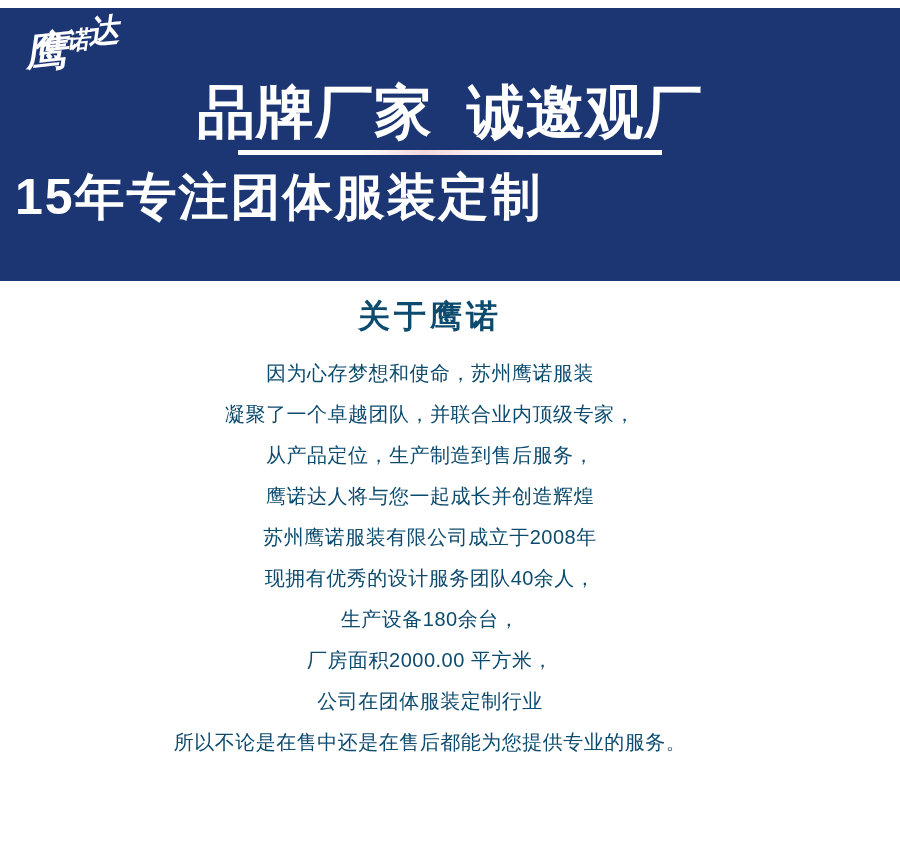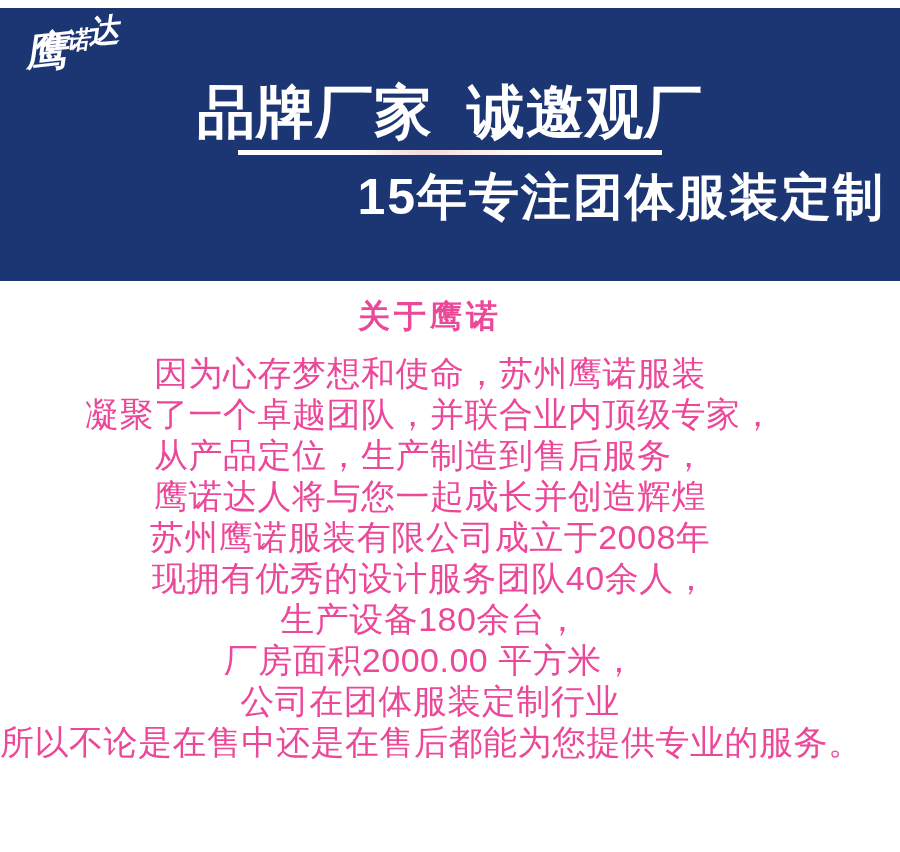--- a/index.html
+++ b/index.html
@@ -53,47 +53,47 @@
     width: 424px;
     height: 5px;
     margin: 8px auto 0;
     background: linear-gradient(90deg,
       #ffffff 0%, #ffffff 28%,
       #f2d9de 44%, #fbeef0 56%,
       #ffffff 74%, #ffffff 100%);
   }
   .banner-subtitle {
     margin-top: 16px;
-    text-align: right;
+    text-align: left;
     font-size: 50px;
     line-height: 52px;
     font-weight: bold;
     letter-spacing: 2px;
     white-space: pre;
   }
 
   
   .about {
     width: 860px;
-    color: #ec4899;
+    color: #0c4a6e;
   }
   .about-heading {
     margin: 18px 0 0 0;
     text-align: center;
     font-size: 32px;
     line-height: 34px;
     font-weight: bold;
     letter-spacing: 4px;
   }
   .about-body {
     margin-top: 20px;
   }
   .about-line {
     text-align: center;
-    font-size: 34px;
+    font-size: 20px;
     line-height: 41px;
     letter-spacing: 0.5px;
     white-space: pre;
   }
 </style>
 </head>
 <body>
 
 <div class="banner">
   <div class="logo"><span class="ch1">鹰</span><span class="ch2">诺</span><span class="ch3">达</span></div>

